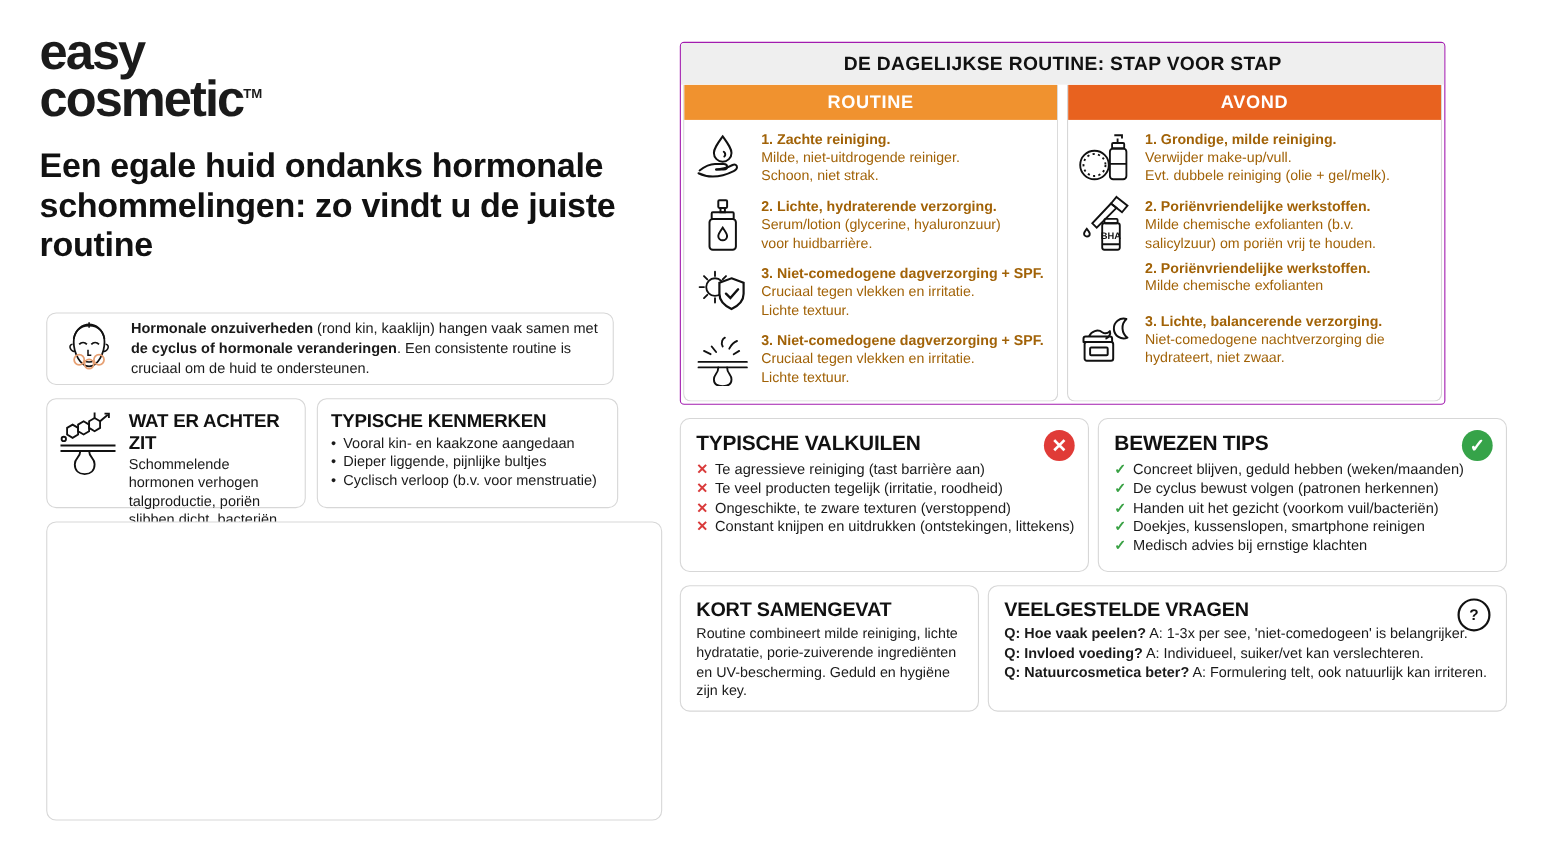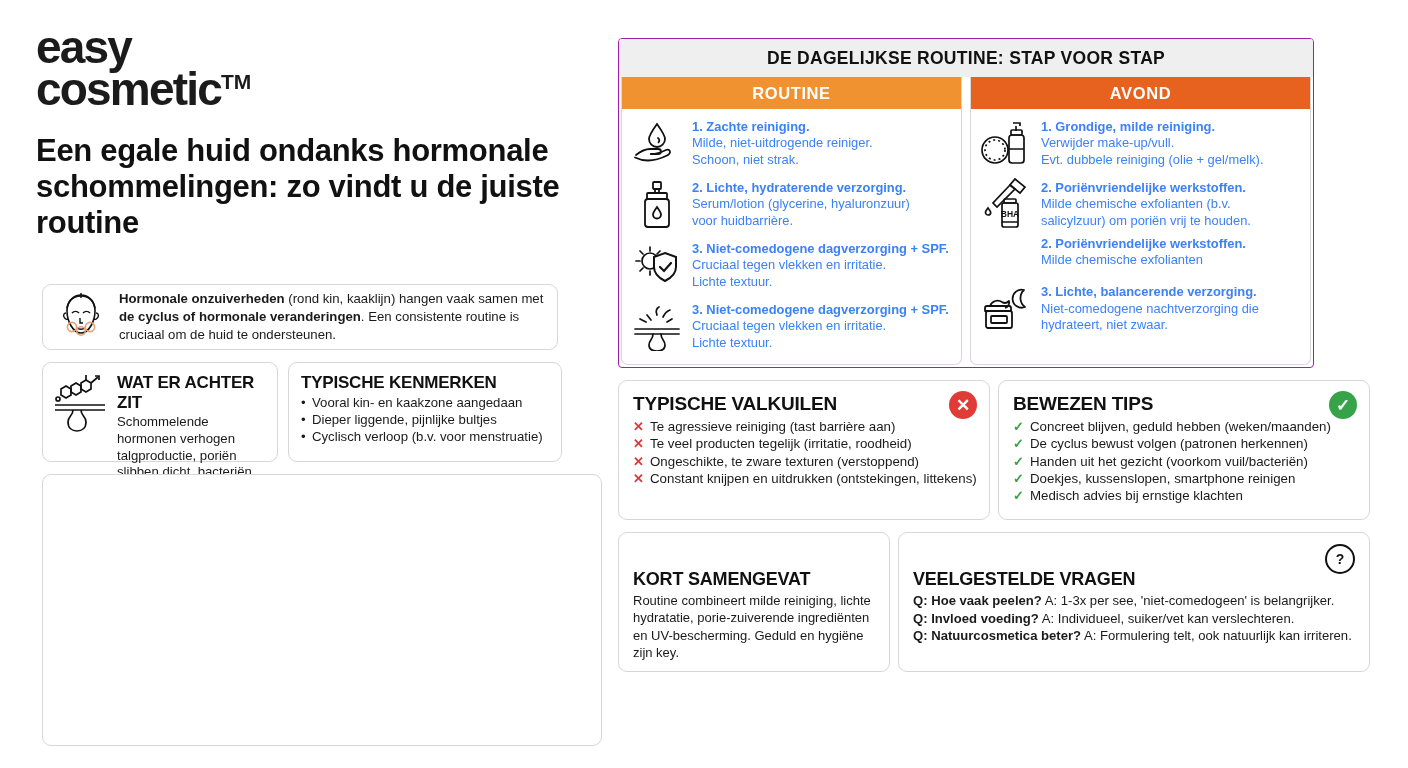--- a/index.html
+++ b/index.html
@@ -11,21 +11,21 @@
     overflow:hidden;
   }
   .page{position:relative;width:1408px;height:768px;box-sizing:border-box;}
 
   
   .left{position:absolute;left:36px;top:26px;width:572px;height:716px;}
 
   .logo{font-weight:bold;line-height:0.92;letter-spacing:-1.8px;color:#1b1b1b;}
   .logo .l1{font-size:46px;display:block;}
   .logo .l2{font-size:46px;display:block;position:relative;}
-  .logo .tm{font-size:21px;vertical-align:super;letter-spacing:0;font-weight:bold;}
+  .logo .tm{font-size:12px;vertical-align:super;letter-spacing:0;font-weight:bold;}
 
   .headline{
     margin-top:22px;
     font-size:31px;line-height:1.16;font-weight:bold;color:#111;
     letter-spacing:-0.3px;width:560px;
   }
 
   .card{
     border:1px solid #d7d7d7;border-radius:9px;background:#fff;
     box-sizing:border-box;
@@ -68,41 +68,41 @@
     background:#fff;overflow:hidden;
   }
   .col-head{
     text-align:center;color:#fff;font-weight:bold;font-size:16.5px;
     letter-spacing:0.6px;padding:7px 0 6px;
   }
   .steps{padding:10px 10px 10px 8px;}
   .step{display:flex;gap:8px;align-items:flex-start;margin-bottom:11px;}
   .step:last-child{margin-bottom:2px;}
   .step-ico{width:54px;min-width:54px;height:50px;display:flex;align-items:center;justify-content:center;}
-  .step-txt{flex:1;font-size:12.9px;line-height:1.26;color:#3b82f6;}
+  .step-txt{flex:1;font-size:12.9px;line-height:1.26;color:#a16207;}
   .step-txt .t{font-weight:bold;display:block;}
   .step-sub{display:block;}
 
   .mid-row{display:flex;gap:8px;margin-top:12px;}
   .mid-box{width:372px;box-sizing:border-box;position:relative;padding:12px 12px 10px 14px;min-height:140px;}
   .mid-title{font-size:19px;font-weight:bold;letter-spacing:-0.2px;color:#111;margin-bottom:3px;}
   .mid-list{list-style:none;margin:0;padding:0;font-size:13.3px;line-height:1.3;color:#1a1a1a;}
   .mid-list li{position:relative;padding-left:17px;margin-bottom:0px;}
   .mark{position:absolute;left:0;top:1px;font-weight:bold;font-size:13px;}
   .mark.x{color:#d93b3b;}
   .mark.v{color:#3aa245;}
   .badge{position:absolute;right:12px;top:10px;width:28px;height:28px;border-radius:50%;
     display:flex;align-items:center;justify-content:center;color:#fff;font-size:17px;font-weight:bold;}
   .badge.red{background:#e03b37;}
   .badge.green{background:#36a349;}
 
   .bot-row{display:flex;gap:8px;margin-top:12px;}
   .bot-sum{width:272px;box-sizing:border-box;padding:11px 12px 10px 14px;min-height:104px;}
   .bot-faq{width:472px;box-sizing:border-box;padding:11px 12px 10px 14px;min-height:104px;position:relative;}
-  .sum-title{font-size:18px;font-weight:bold;letter-spacing:-0.2px;margin-bottom:2px;margin-top:25px;}
+  .sum-title{font-size:18px;font-weight:bold;letter-spacing:-0.2px;margin-bottom:2px;}
   .sum-body{font-size:13px;line-height:1.33;color:#1a1a1a;}
   .faq-list{list-style:none;margin:0;padding:0;font-size:13.1px;line-height:1.34;color:#1a1a1a;}
   .faq-list li b{font-weight:bold;}
   .q-badge{position:absolute;right:14px;top:11px;width:26px;height:26px;border-radius:50%;
     border:2px solid #111;display:flex;align-items:center;justify-content:center;
     font-size:14px;font-weight:bold;color:#111;}
 
   svg{display:block;}
 </style>
 </head>

